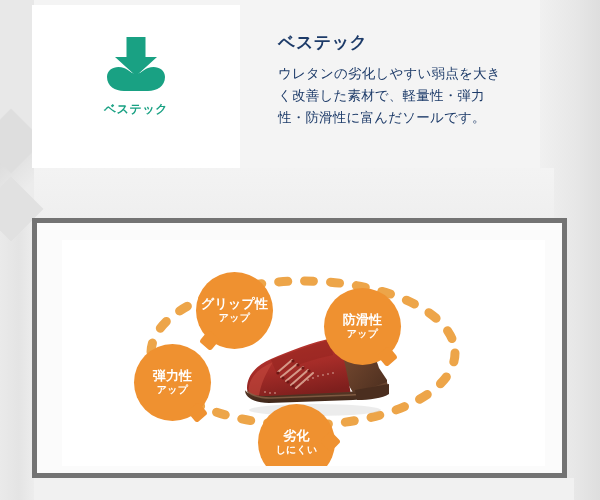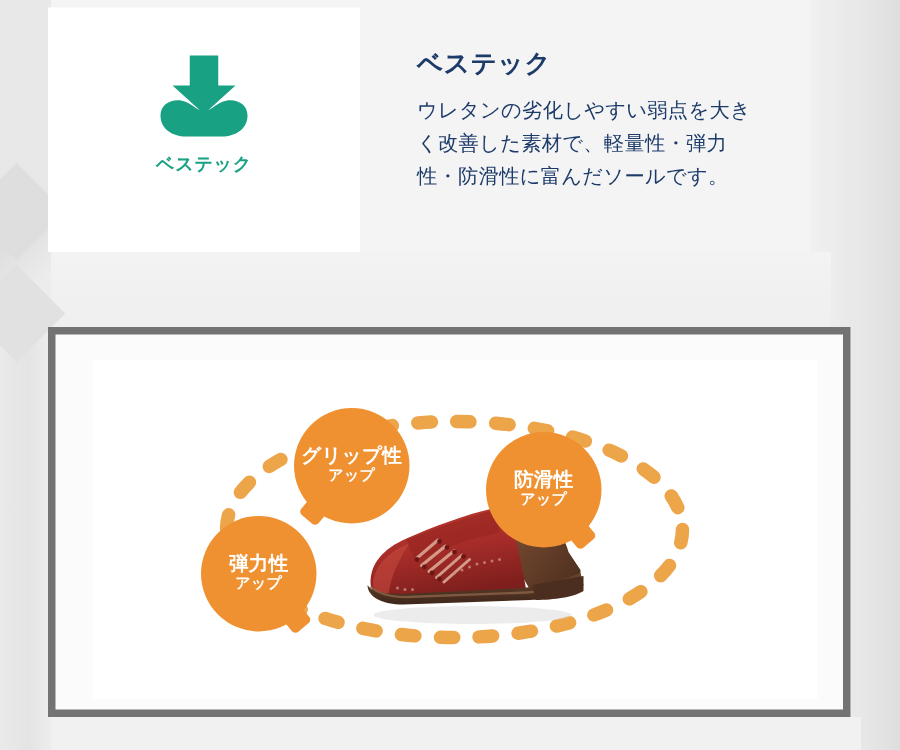--- a/index.html
+++ b/index.html
@@ -320,17 +320,21 @@
         <span class="b-l1">防滑性</span>
         <span class="b-l2">アップ</span>
       </div>
 
       <div class="bubble bub-elas tail-br">
         <span class="b-l1">弾力性</span>
         <span class="b-l2">アップ</span>
       </div>
 
 
+      <div class="bubble bub-durab tail-r">
+        <span class="b-l1">劣化</span>
+        <span class="b-l2">しにくい</span>
+      </div>
 
     </div>
   </div>
 
 </div>
 
 </body></html>

